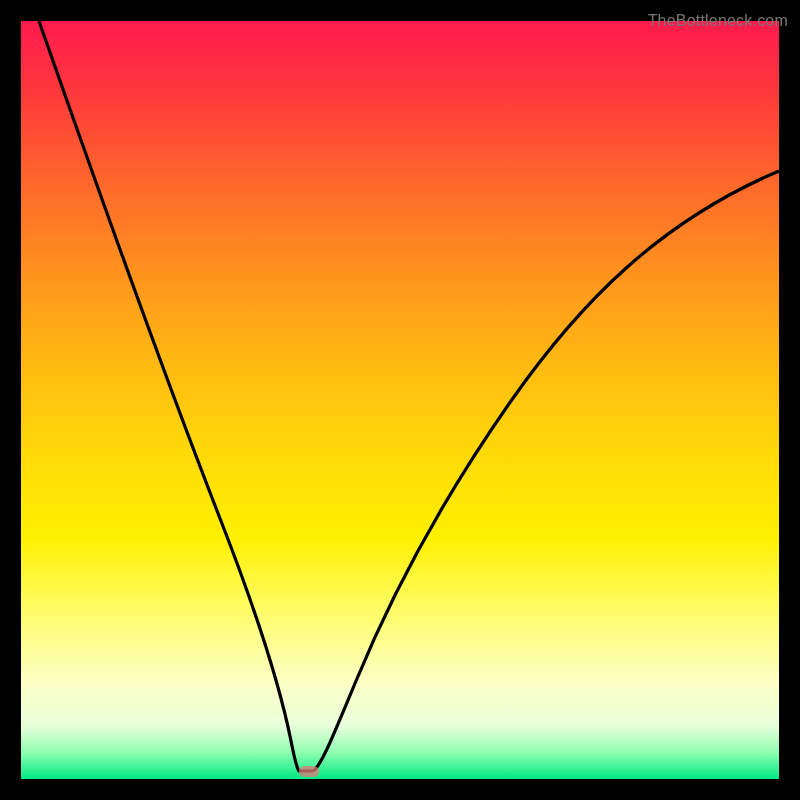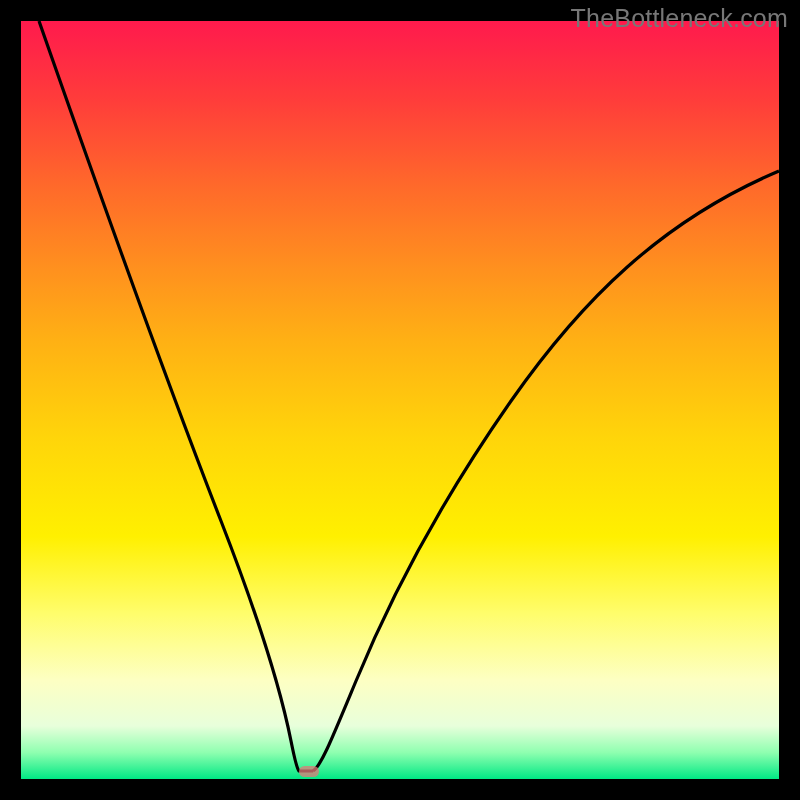--- a/index.html
+++ b/index.html
@@ -32,25 +32,25 @@
       #fff000 68%,
       #fffd6a 78%,
       #fdffc3 87%,
       #e8ffdb 93%,
       #8fffb0 96.5%,
       #00e884 100%
     );
   }
   .watermark {
     position: absolute;
-    top: 4px;
+    top: 12px;
     right: 12px;
     color: #777;
     font-family: Arial, Helvetica, sans-serif;
-    font-size: 25px;
+    font-size: 16px;
     letter-spacing: 0.2px;
     user-select: none;
   }
   svg.curve {
     position: absolute;
     left: 0;
     top: 0;
     width: 758px;
     height: 758px;
     overflow: visible;

